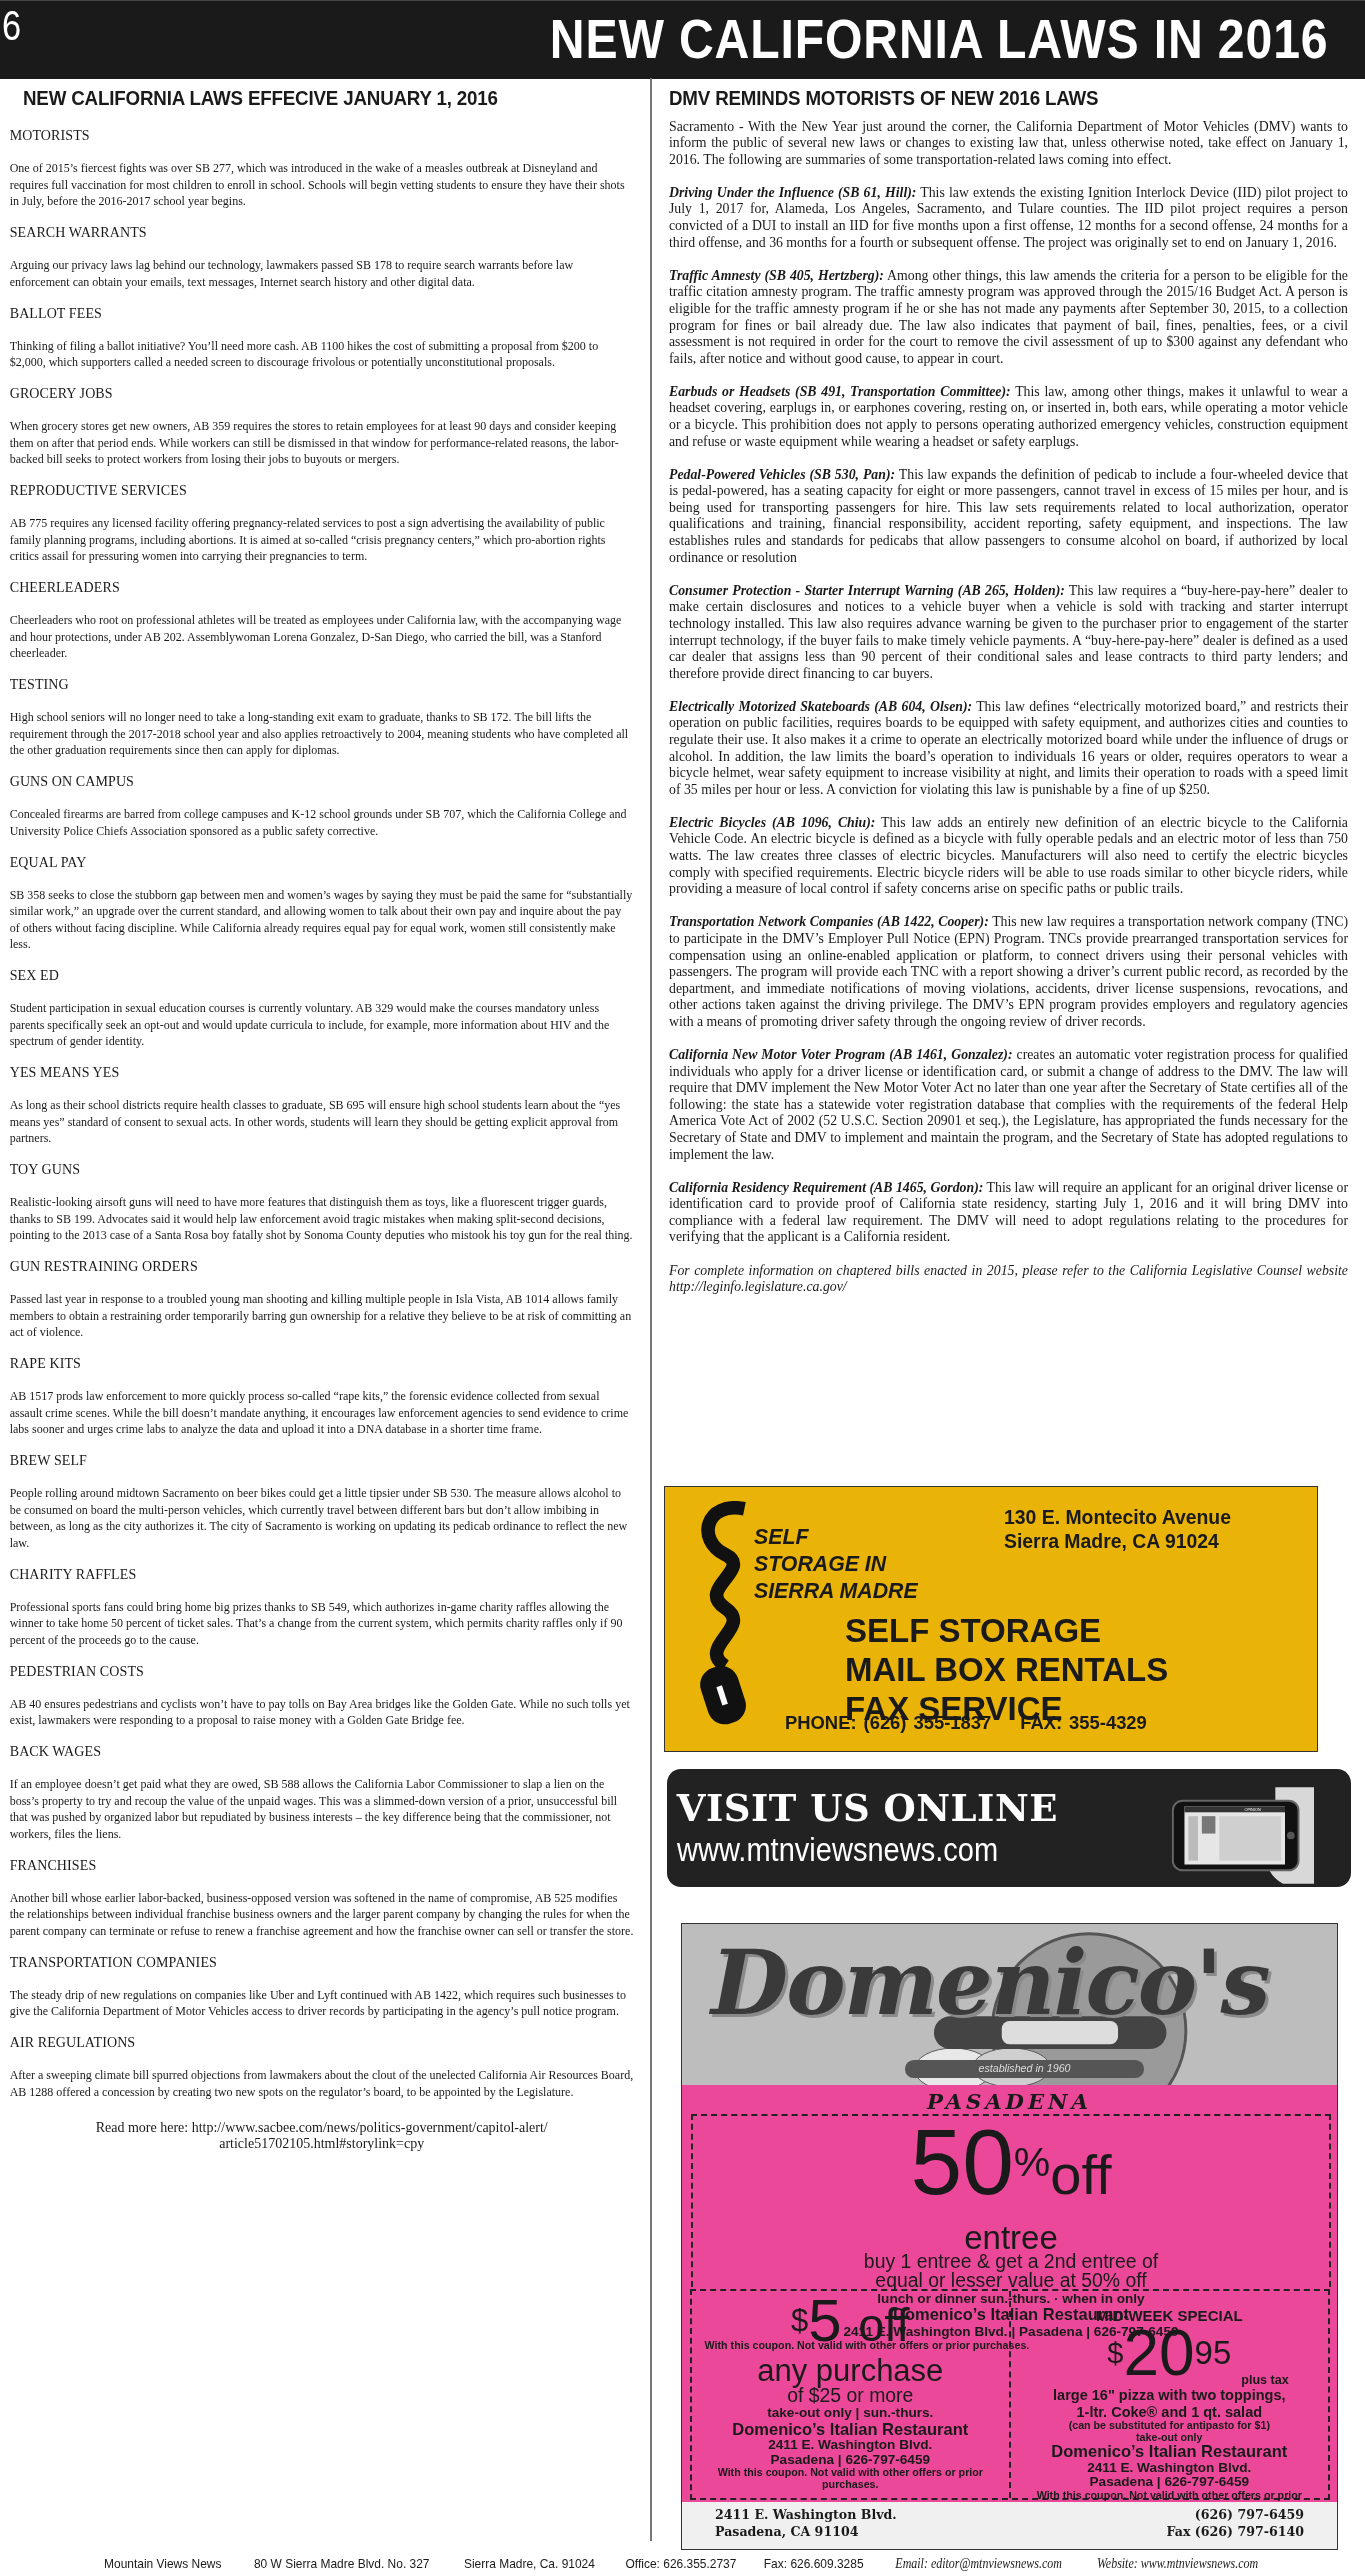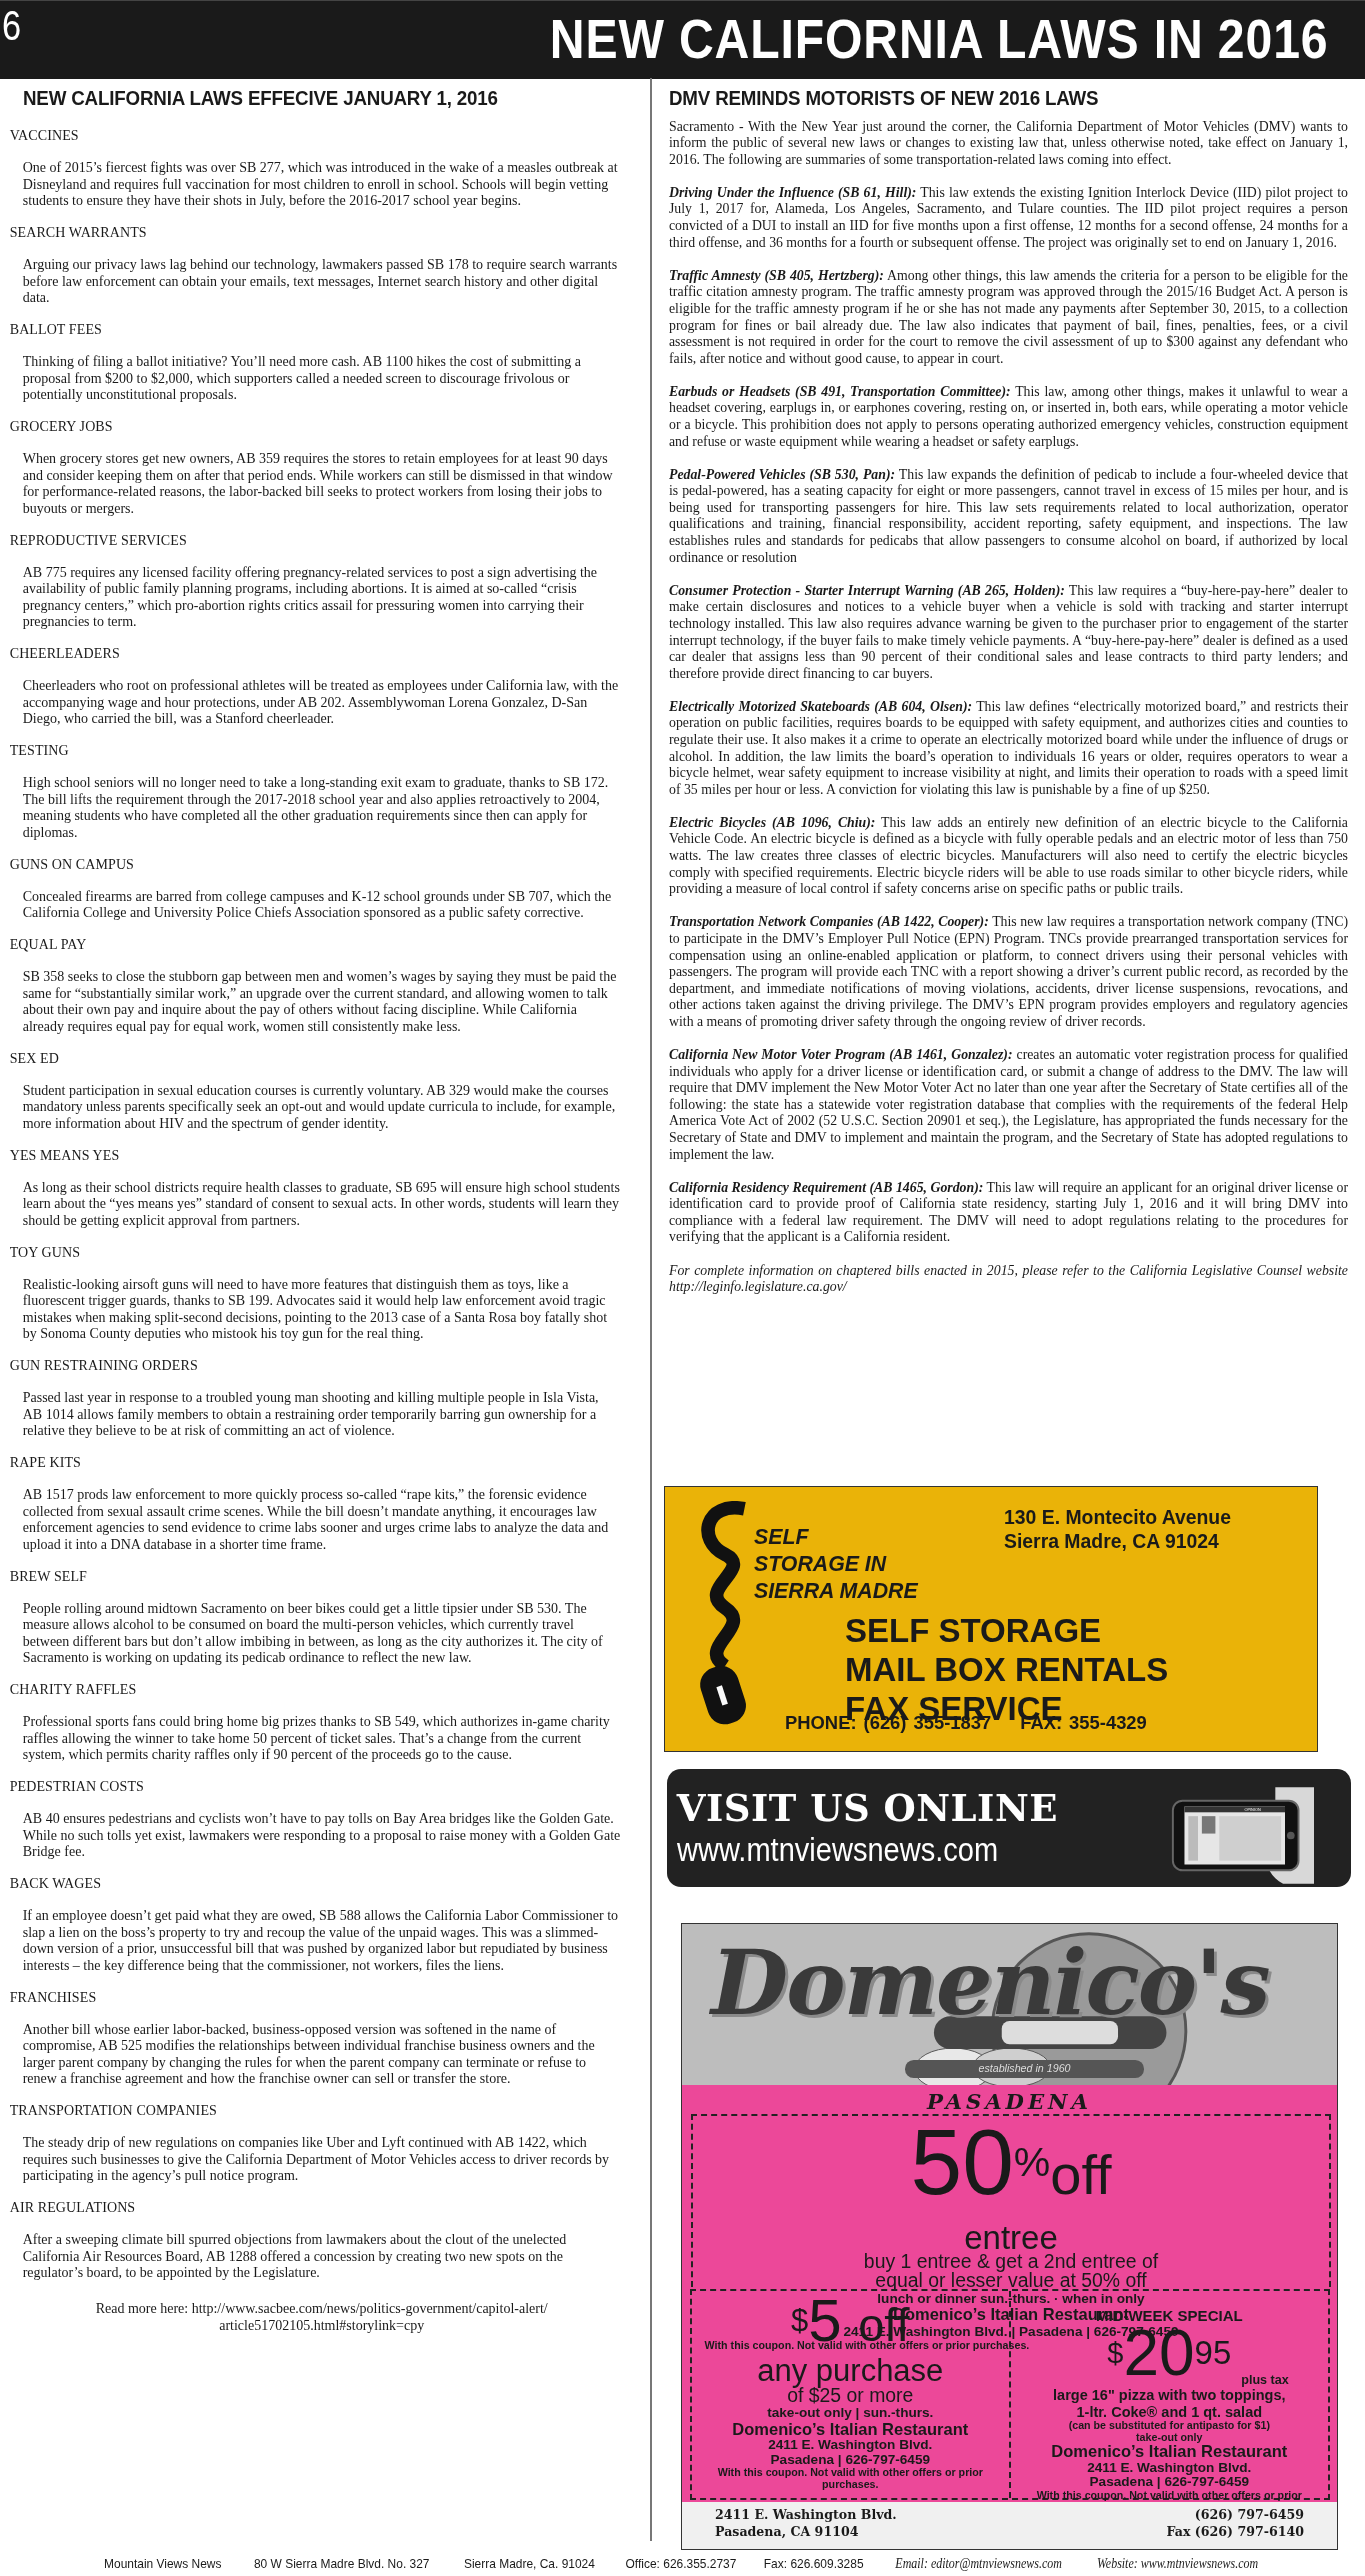--- a/index.html
+++ b/index.html
@@ -7,21 +7,21 @@
   .banner { position: absolute; left: 0; top: 0; width: 1365px; height: 78px; background: #1a1a1a; border-top: 1px solid #444; }
   .page-num { position: absolute; left: 1.9px; top: 1.9px; color: #fff; font-family: "Liberation Sans", sans-serif; font-size: 43px; line-height: 45px; transform: scaleX(0.8); transform-origin: left top; }
   .banner-title { position: absolute; right: 37px; top: 5.8px; color: #fff; font-family: "Liberation Sans", sans-serif; font-weight: bold; font-size: 56px; line-height: 64px; letter-spacing: 1px; transform: scaleX(0.86); transform-origin: right top; white-space: nowrap; }
   .divider { position: absolute; left: 650px; top: 78px; width: 1.9px; height: 2463px; background: #777; }
   .col { position: absolute; top: 78px; }
   .col-left { left: 9.7px; width: 624px; }
   .col-right { left: 669px; width: 679px; }
   .section-title { font-family: "Liberation Sans", sans-serif; font-weight: bold; font-size: 20.4px; line-height: 29px; margin: 5.8px 0 5.8px 0; transform: scaleX(0.92); transform-origin: left top; white-space: nowrap; letter-spacing: -0.2px; }
   .col-left .section-title { margin-left: 13.6px; }
   .item-heading { font-size: 14px; line-height: 16.5px; margin: 15.5px 0 15.5px 0; letter-spacing: 0.1px; }
-  .item-body { font-size: 14px; line-height: 16.5px; margin: 13px; }
+  .item-body { font-size: 12px; line-height: 16.5px; margin: 0; }
   .read-more { text-align: center; font-size: 14px; line-height: 16.5px; margin-top: 19.4px; }
   .dmv-p { font-size: 13.8px; line-height: 16.6px; margin: 0 0 16.5px 0; text-align: justify; }
   .dmv-p .lead { font-style: italic; font-weight: bold; }
   .dmv-closing { font-style: italic; font-size: 13.8px; line-height: 16.6px; text-align: justify; margin: 0; }
 
   
   .ad-storage { position: absolute; left: 664px; top: 1486px; width: 652px; height: 264px; border: 1.9px solid #333; background: #eab308; font-family: "Liberation Sans", sans-serif; }
   .storage-logo { position: absolute; left: 21.3px; top: 13.6px; width: 78px; height: 233px; }
   .storage-tag { position: absolute; left: 89px; top: 37px; font-size: 21.3px; line-height: 27px; font-style: italic; font-weight: bold; }
   .storage-addr { position: absolute; left: 339px; top: 17.5px; font-size: 19.4px; line-height: 24px; font-weight: bold; }
@@ -80,21 +80,21 @@
 <div class="banner">
   <div class="page-num">6</div>
   <div class="banner-title">NEW CALIFORNIA LAWS IN 2016</div>
 </div>
 
 <div class="divider"></div>
 
 <div class="col col-left">
   <div class="section-title">NEW CALIFORNIA LAWS EFFECIVE JANUARY 1, 2016</div>
   <div id="left-items">
-      <div class="item-heading">VACCINES</div>
+      <div class="item-heading">MOTORISTS</div>
       <p class="item-body">One of 2015’s fiercest fights was over SB 277, which was introduced in the wake of a measles outbreak at Disneyland and requires full vaccination for most children to enroll in school. Schools will begin vetting students to ensure they have their shots in July, before the 2016-2017 school year begins.</p>
       <div class="item-heading">SEARCH WARRANTS</div>
       <p class="item-body">Arguing our privacy laws lag behind our technology, lawmakers passed SB 178 to require search warrants before law enforcement can obtain your emails, text messages, Internet search history and other digital data.</p>
       <div class="item-heading">BALLOT FEES</div>
       <p class="item-body">Thinking of filing a ballot initiative? You’ll need more cash. AB 1100 hikes the cost of submitting a proposal from $200 to $2,000, which supporters called a needed screen to discourage frivolous or potentially unconstitutional proposals.</p>
       <div class="item-heading">GROCERY JOBS</div>
       <p class="item-body">When grocery stores get new owners, AB 359 requires the stores to retain employees for at least 90 days and consider keeping them on after that period ends. While workers can still be dismissed in that window for performance-related reasons, the labor-backed bill seeks to protect workers from losing their jobs to buyouts or mergers.</p>
       <div class="item-heading">REPRODUCTIVE SERVICES</div>
       <p class="item-body">AB 775 requires any licensed facility offering pregnancy-related services to post a sign advertising the availability of public family planning programs, including abortions. It is aimed at so-called “crisis pregnancy centers,” which pro-abortion rights critics assail for pressuring women into carrying their pregnancies to term.</p>
       <div class="item-heading">CHEERLEADERS</div>

